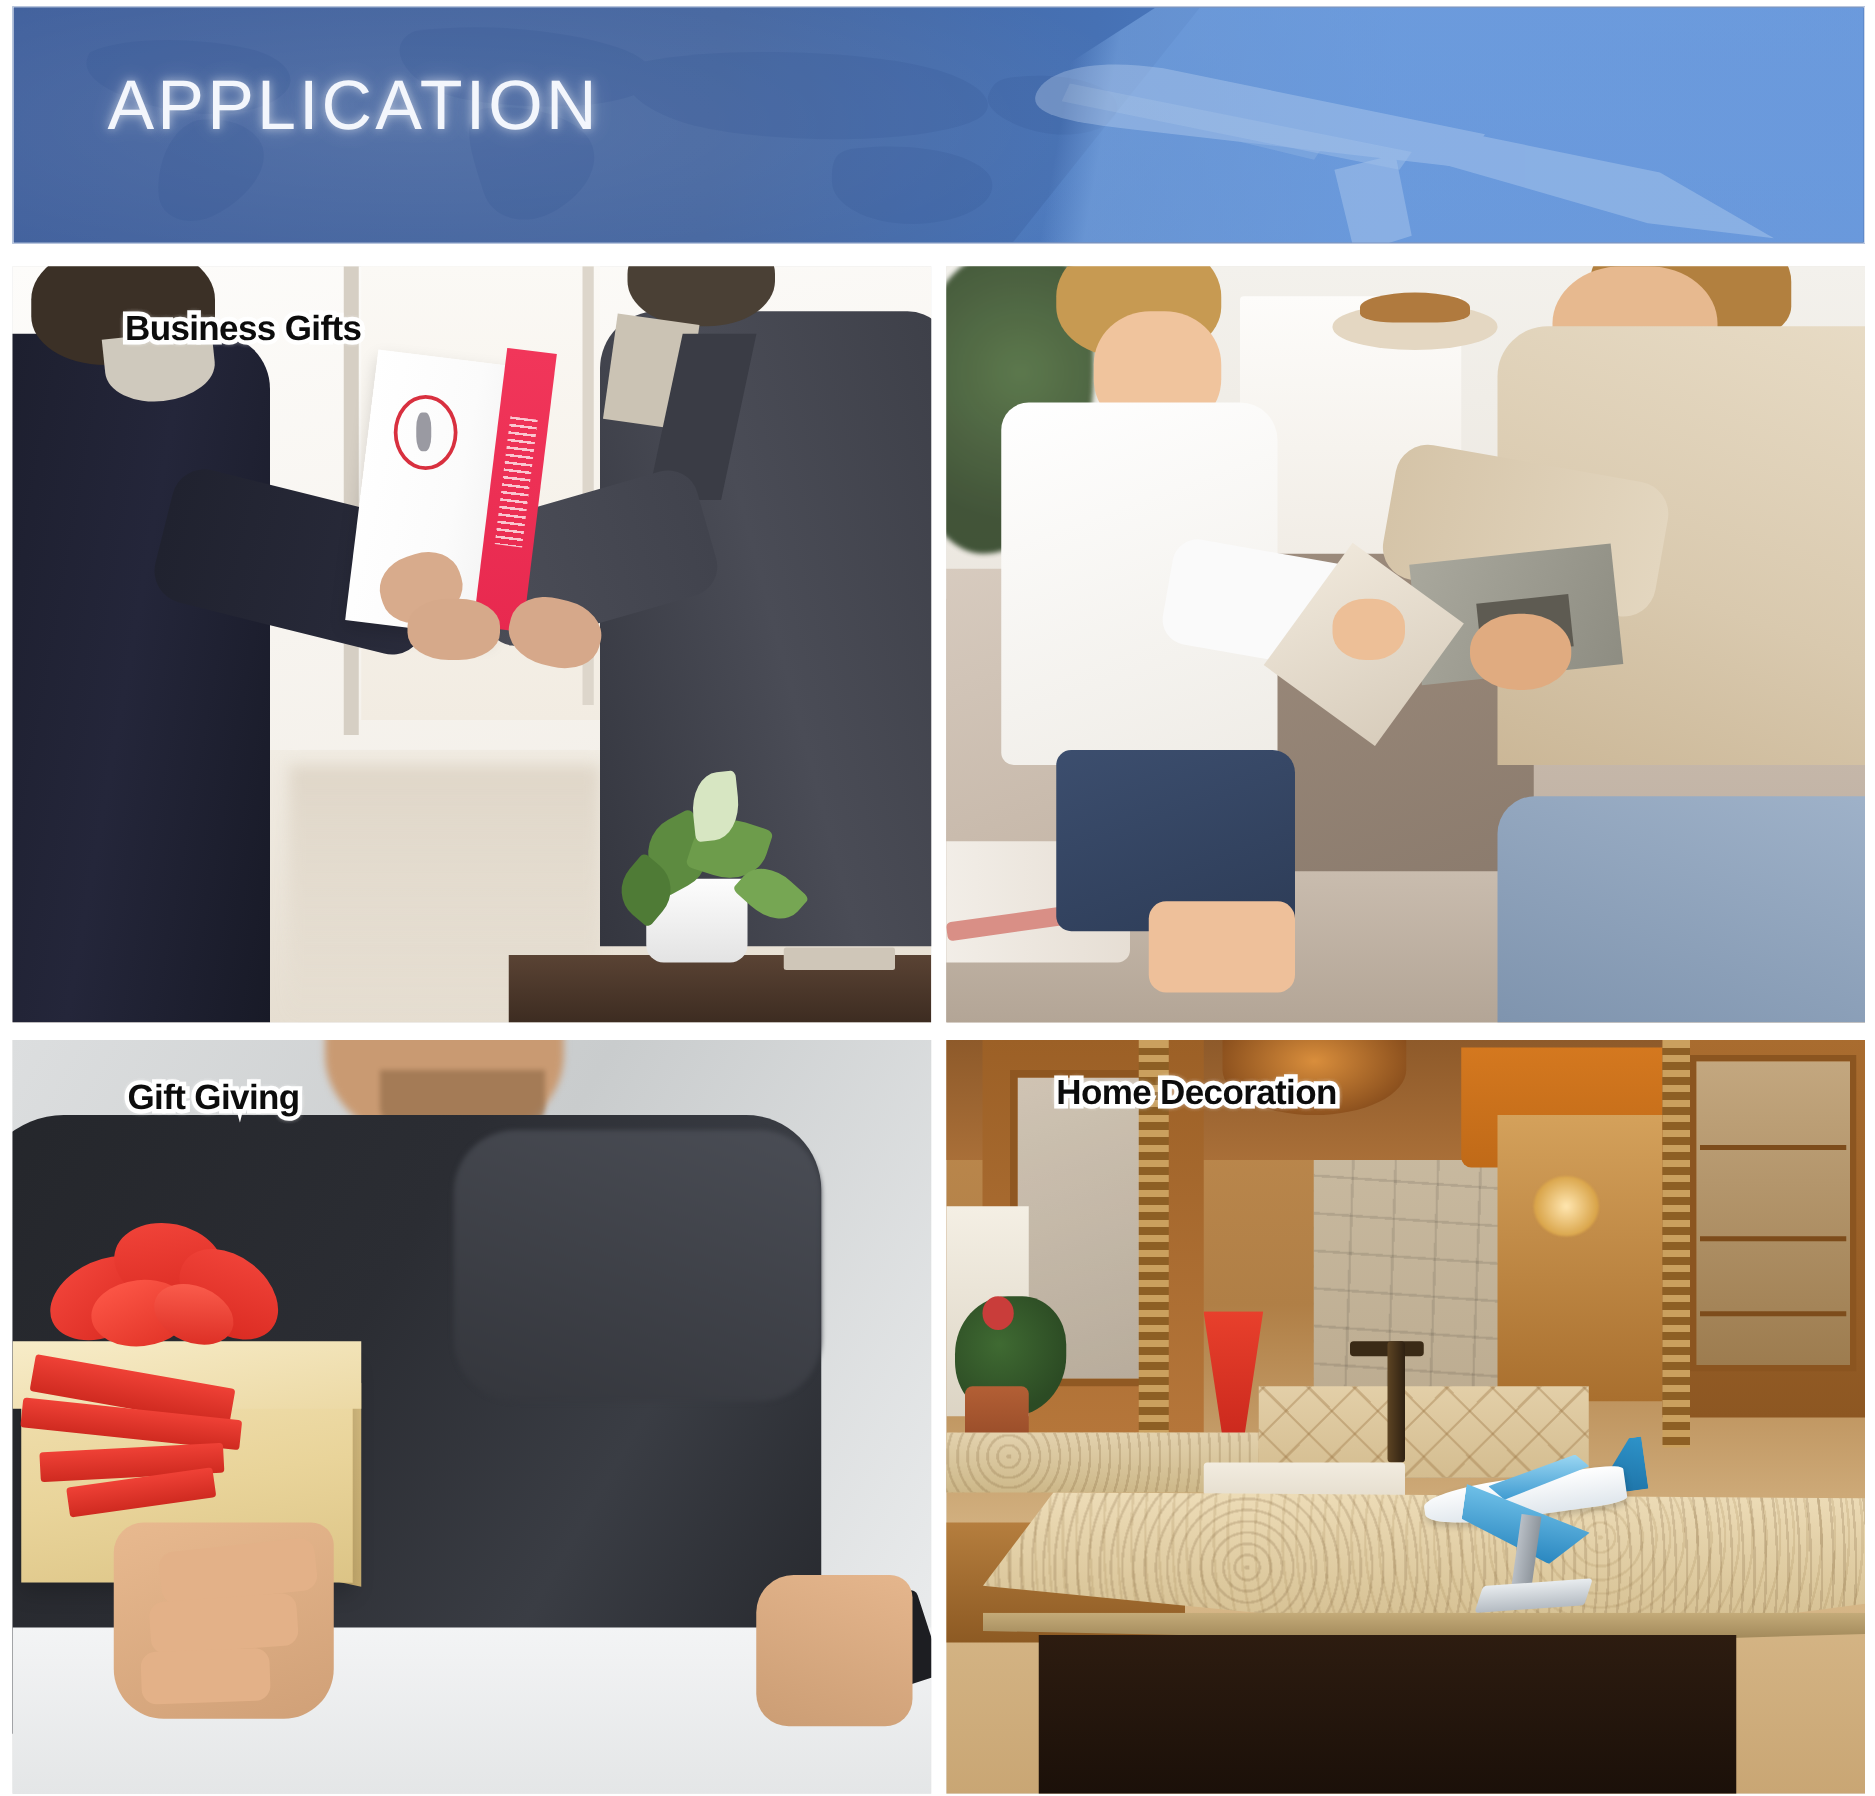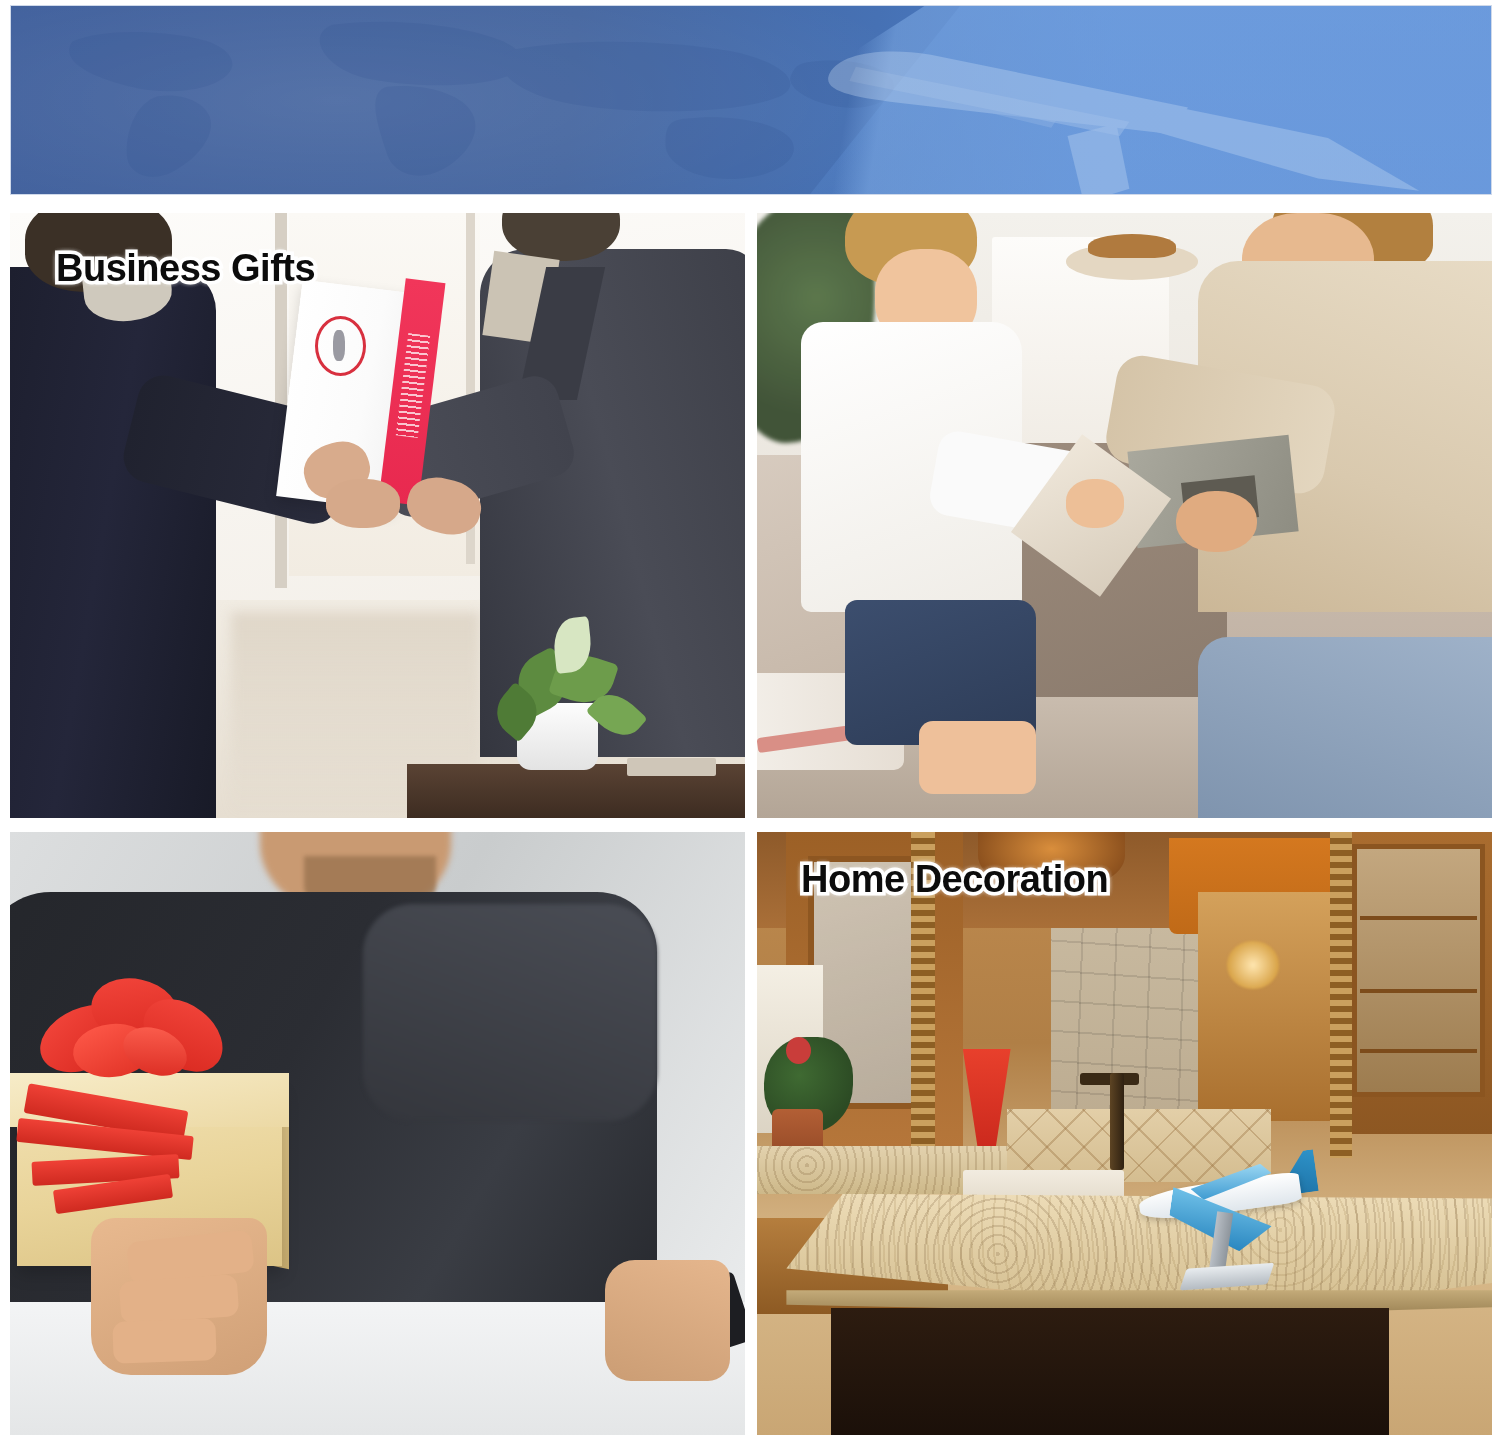--- a/index.html
+++ b/index.html
@@ -63,28 +63,29 @@
     display:grid;
     grid-template-columns:735px 735px;
     grid-template-rows:605px 603px;
     column-gap:12px; row-gap:14px;
   }
   .cell { position:relative; overflow:hidden; background:#e8e8e8; }
   .scene { position:absolute; inset:0; }
 
   .cap {
     position:absolute; z-index:20;
-    font-size:38px; font-weight:bold; color:#0c0c0c;
+    font-size:28px; font-weight:bold; color:#0c0c0c;
     letter-spacing:-.5px; line-height:1;
     white-space:nowrap;
     -webkit-text-stroke:7px #ffffff;
     paint-order:stroke fill;
     text-shadow:
       0 0 6px #fff, 0 0 6px #fff, 0 0 6px #fff,
       2px 2px 0 #fff, -2px -2px 0 #fff, 2px -2px 0 #fff, -2px 2px 0 #fff;
+    margin-left: 44px;
   }
   .cap-a { left:46px; top:36px; }
   .cap-b { left:52px; top:28px; }
   .cap-c { left:48px; top:32px; }
   .cap-d { left:44px; top:28px; }
 
   
   .s1 { background:linear-gradient(170deg,#fdfcfa 0%,#f7f4ef 45%,#efeae2 100%); }
   .s1 .win-a { position:absolute; left:36%; top:0; width:12px; height:62%; background:#d6cfc4; }
   .s1 .win-b { position:absolute; left:62%; top:0; width:9px; height:58%; background:#ddd6cb; }
@@ -362,20 +363,21 @@
           <path d="M232,92 L336,126 L392,178 L330,166 L226,118 Z"></path>
           <path d="M206,112 L214,176 L186,190 L176,124 Z"></path>
           <path d="M140,80 L176,92 L166,116 L130,102 Z" opacity="0.5"></path>
         </g>
         <g fill="#e8f1fb" opacity="0.5">
           <path d="M46,56 L214,110 L208,124 L42,70 Z"></path>
         </g>
       </svg>
     </div>
 
+    <div class="banner-title">APPLICATION</div>
   </div>
 
   <div class="grid">
 
     <div class="cell">
       <div class="scene s1">
         <div class="glasspane"></div>
         <div class="win-a"></div>
         <div class="win-b"></div>
         <div class="floor"></div>
@@ -465,20 +467,21 @@
         </div>
         <div class="rib" style="left:2%;top:44%;width:22%;height:5%;transform:rotate(10deg);"></div>
         <div class="rib" style="left:1%;top:49%;width:24%;height:4%;transform:rotate(6deg);"></div>
         <div class="rib" style="left:3%;top:54%;width:20%;height:4%;transform:rotate(-3deg);"></div>
         <div class="rib" style="left:6%;top:58%;width:16%;height:4%;transform:rotate(-8deg);"></div>
         <div class="g-hand-l"></div>
         <div class="g-finger" style="left:16%;bottom:26%;width:17%;height:7%;transform:rotate(-6deg);"></div>
         <div class="g-finger" style="left:15%;bottom:19%;width:16%;height:7%;transform:rotate(-4deg);"></div>
         <div class="g-finger" style="left:14%;bottom:12%;width:14%;height:7%;transform:rotate(-2deg);"></div>
       </div>
+      <div class="cap cap-c">Gift Giving</div>
     </div>
 
     <div class="cell">
       <div class="scene s4">
         <div class="stone"></div>
         <div class="ceil"></div>
         <div class="chand"></div>
         <div class="hood"></div>
         <div class="cab-mid"></div>
         <div class="lamp"></div>

